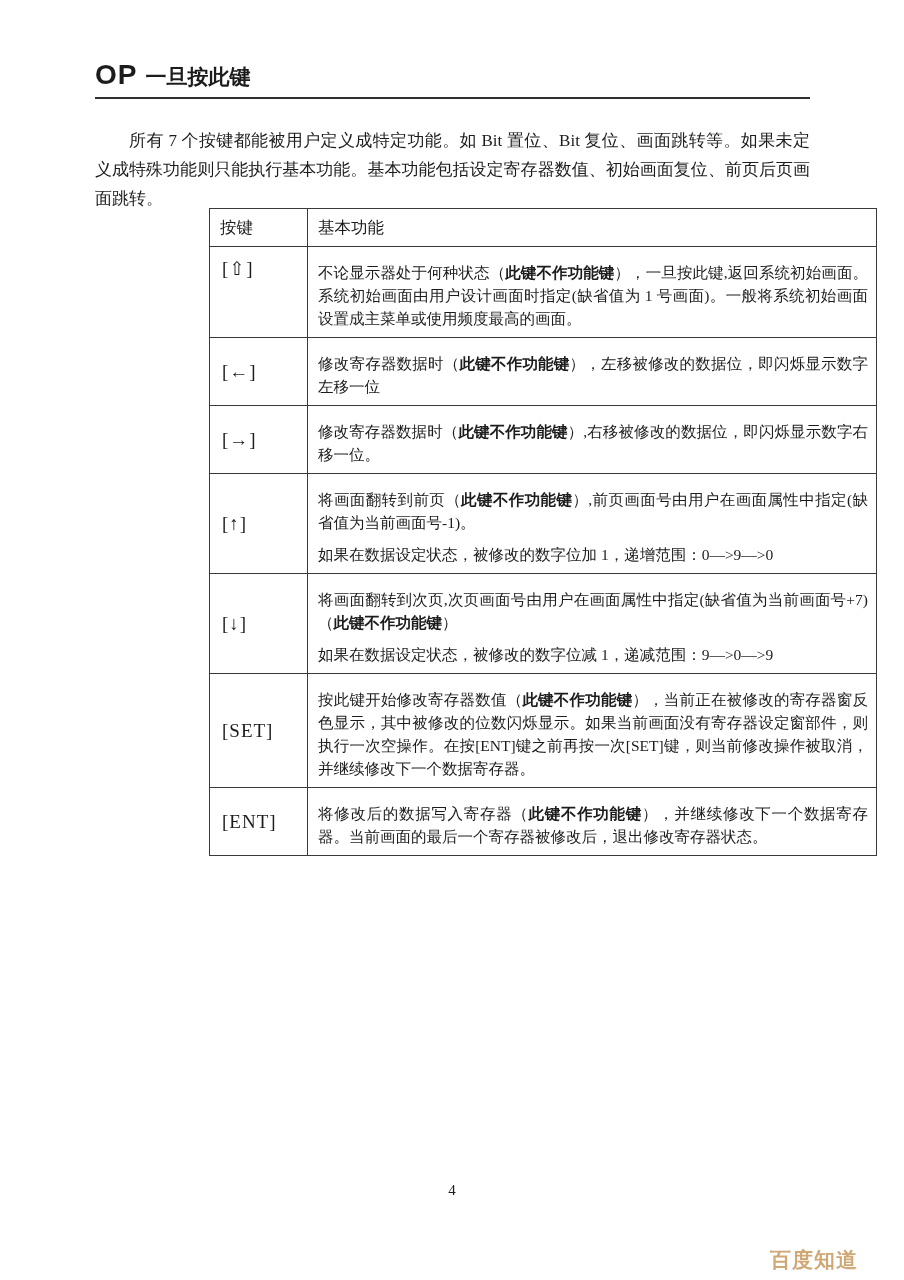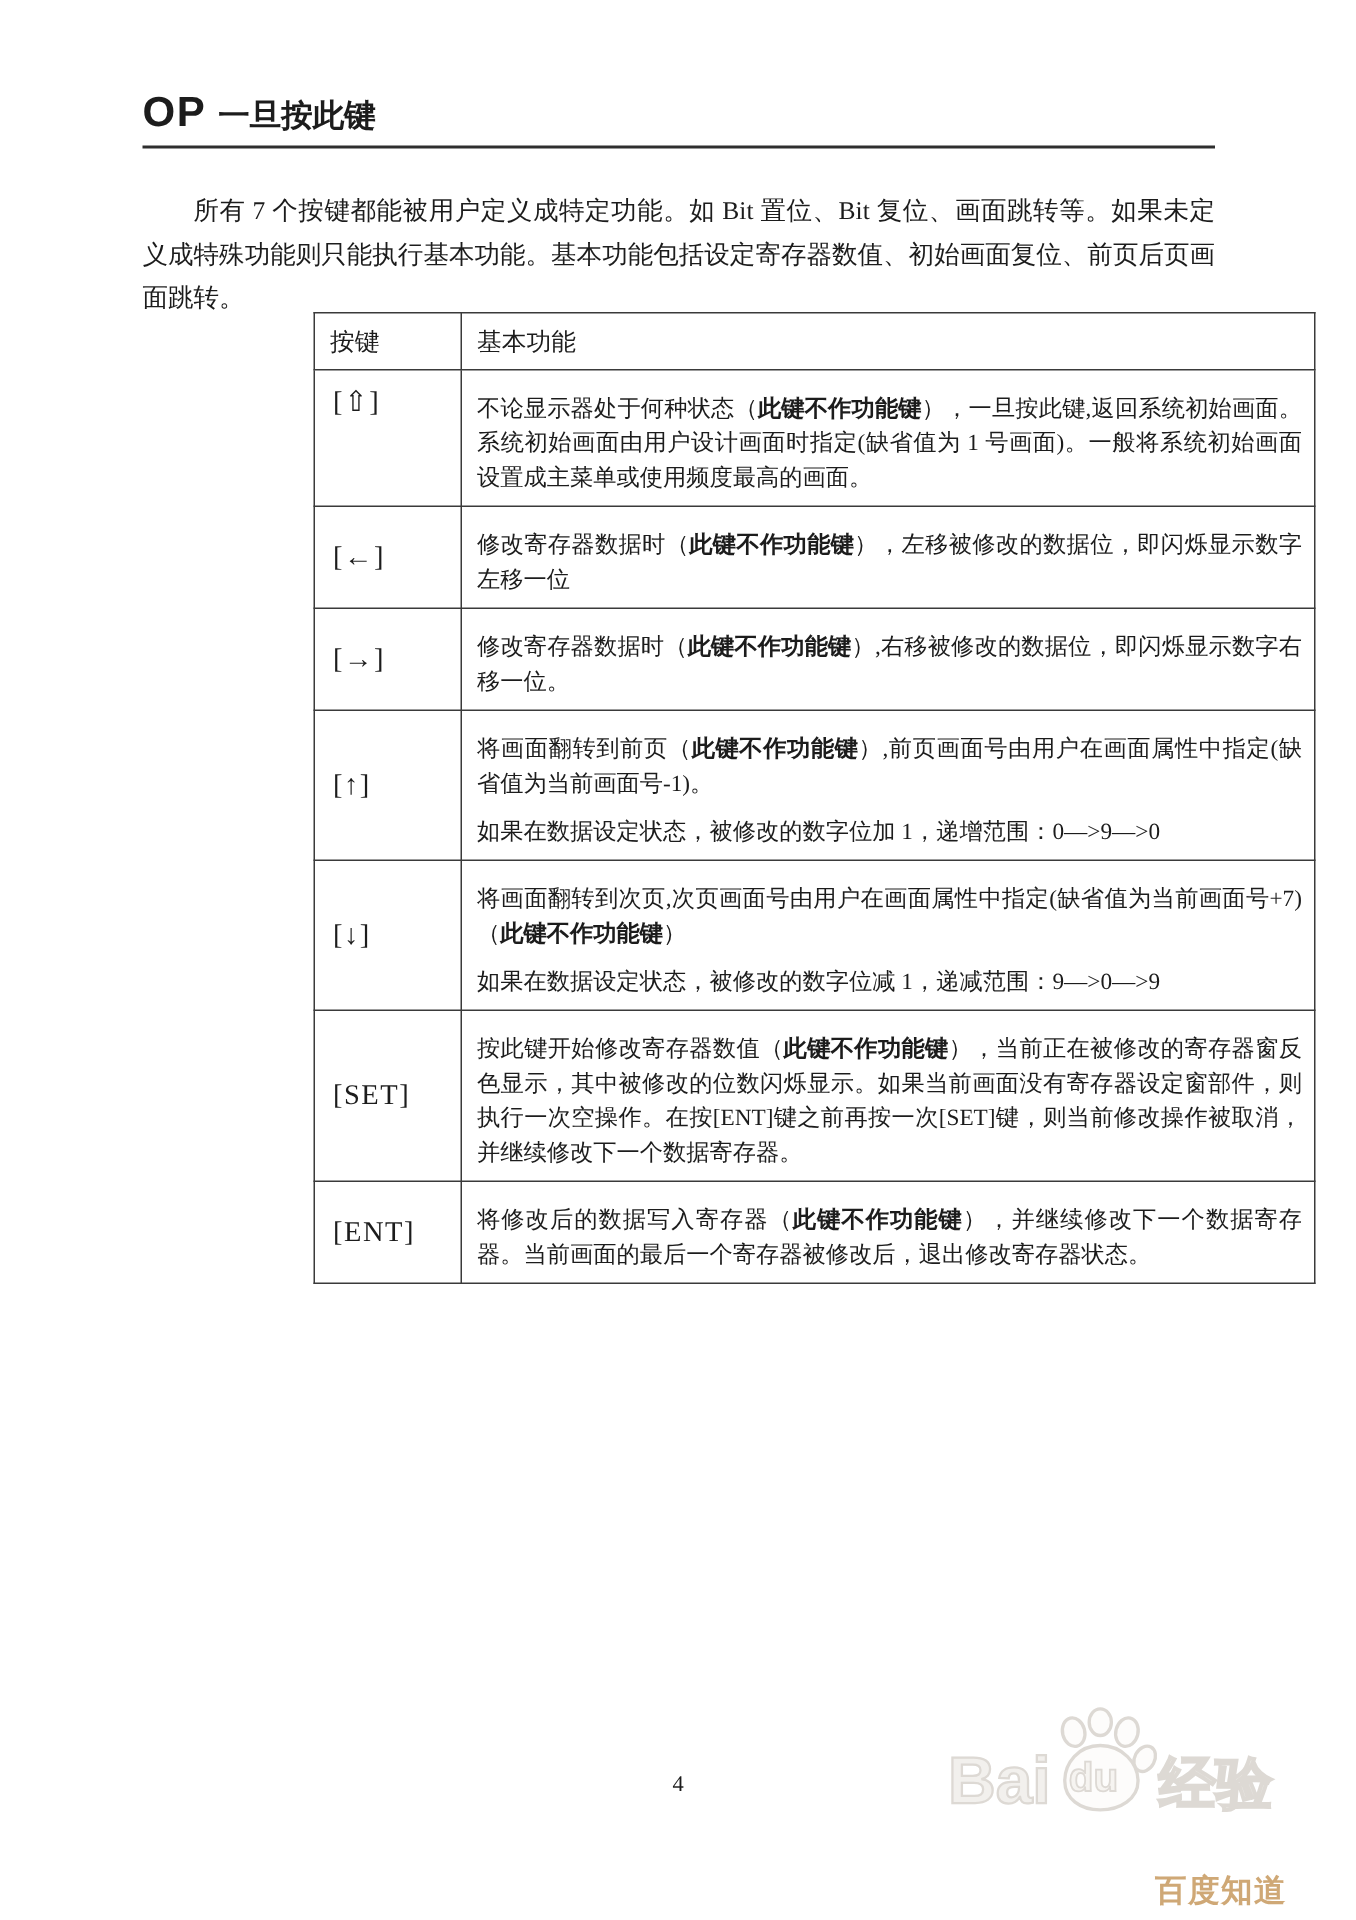--- a/index.html
+++ b/index.html
@@ -148,31 +148,17 @@
           <td class="desc-cell">
             <div class="para"><span>将修改后的数据写入寄存器（</span><span class="b">此键不作功能键</span><span>），并继续修改下一个数据寄存器。当前画面的最后一个寄存器被修改后，退出修改寄存器状态。</span></div>
           </td>
         </tr>
       </tbody>
   </table>
 
   <div class="pagenum">4</div>
 
   <div class="wm">
-    <div class="wm-logo">
-      <span class="wm-txt">Bai</span>
-      <span class="paw-wrap">
-        <svg width="74" height="72" viewBox="0 0 100 96" fill="none" xmlns="http://www.w3.org/2000/svg">
-          <ellipse cx="24" cy="22" rx="10" ry="13" stroke="#ddd9d4" stroke-width="3" fill="#fdfcfb" transform="rotate(-14 24 22)"></ellipse>
-          <ellipse cx="48" cy="13" rx="10" ry="12" stroke="#ddd9d4" stroke-width="3" fill="#fdfcfb"></ellipse>
-          <ellipse cx="72" cy="22" rx="10" ry="13" stroke="#ddd9d4" stroke-width="3" fill="#fdfcfb" transform="rotate(14 72 22)"></ellipse>
-          <ellipse cx="88" cy="46" rx="9" ry="12" stroke="#ddd9d4" stroke-width="3" fill="#fdfcfb" transform="rotate(28 88 46)"></ellipse>
-          <path d="M48 34 C28 34 16 50 16 66 C16 82 30 92 48 92 C66 92 82 82 82 66 C82 50 68 34 48 34 Z" stroke="#ddd9d4" stroke-width="3" fill="#fdfcfb"></path>
-        </svg>
-        <span class="wm-du">du</span>
-      </span>
-      <span class="wm-txt wm-cn">经验</span>
-    </div>
   </div>
 
   <div class="zhidao">百度知道</div>
 
 </div>
 
 </body></html>

